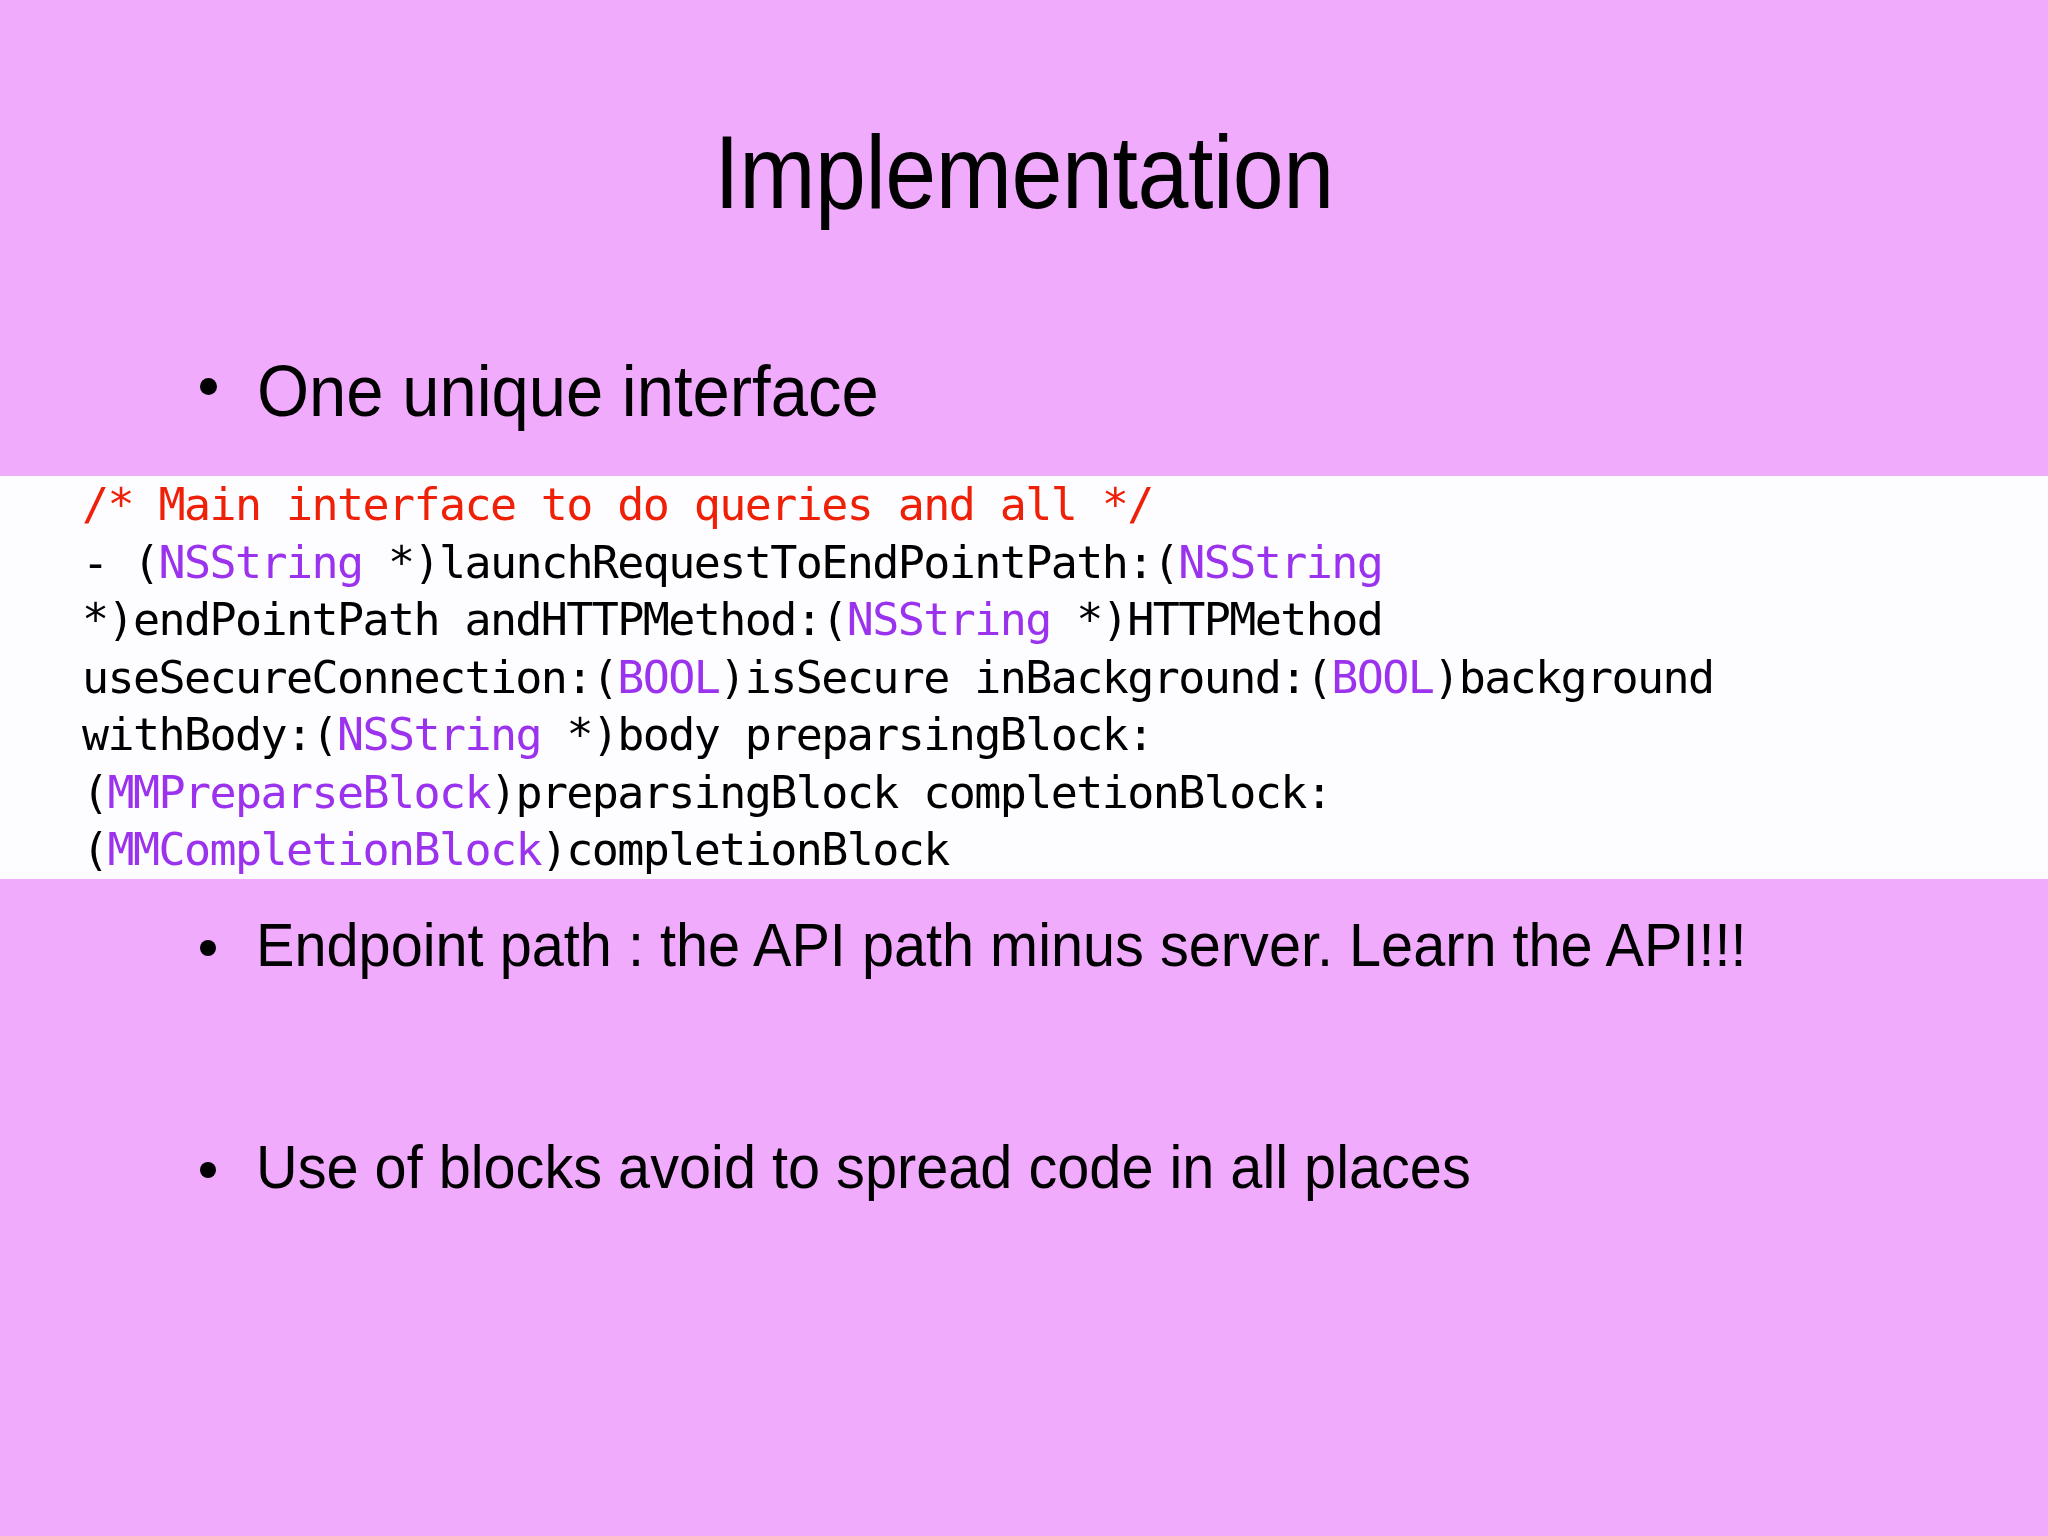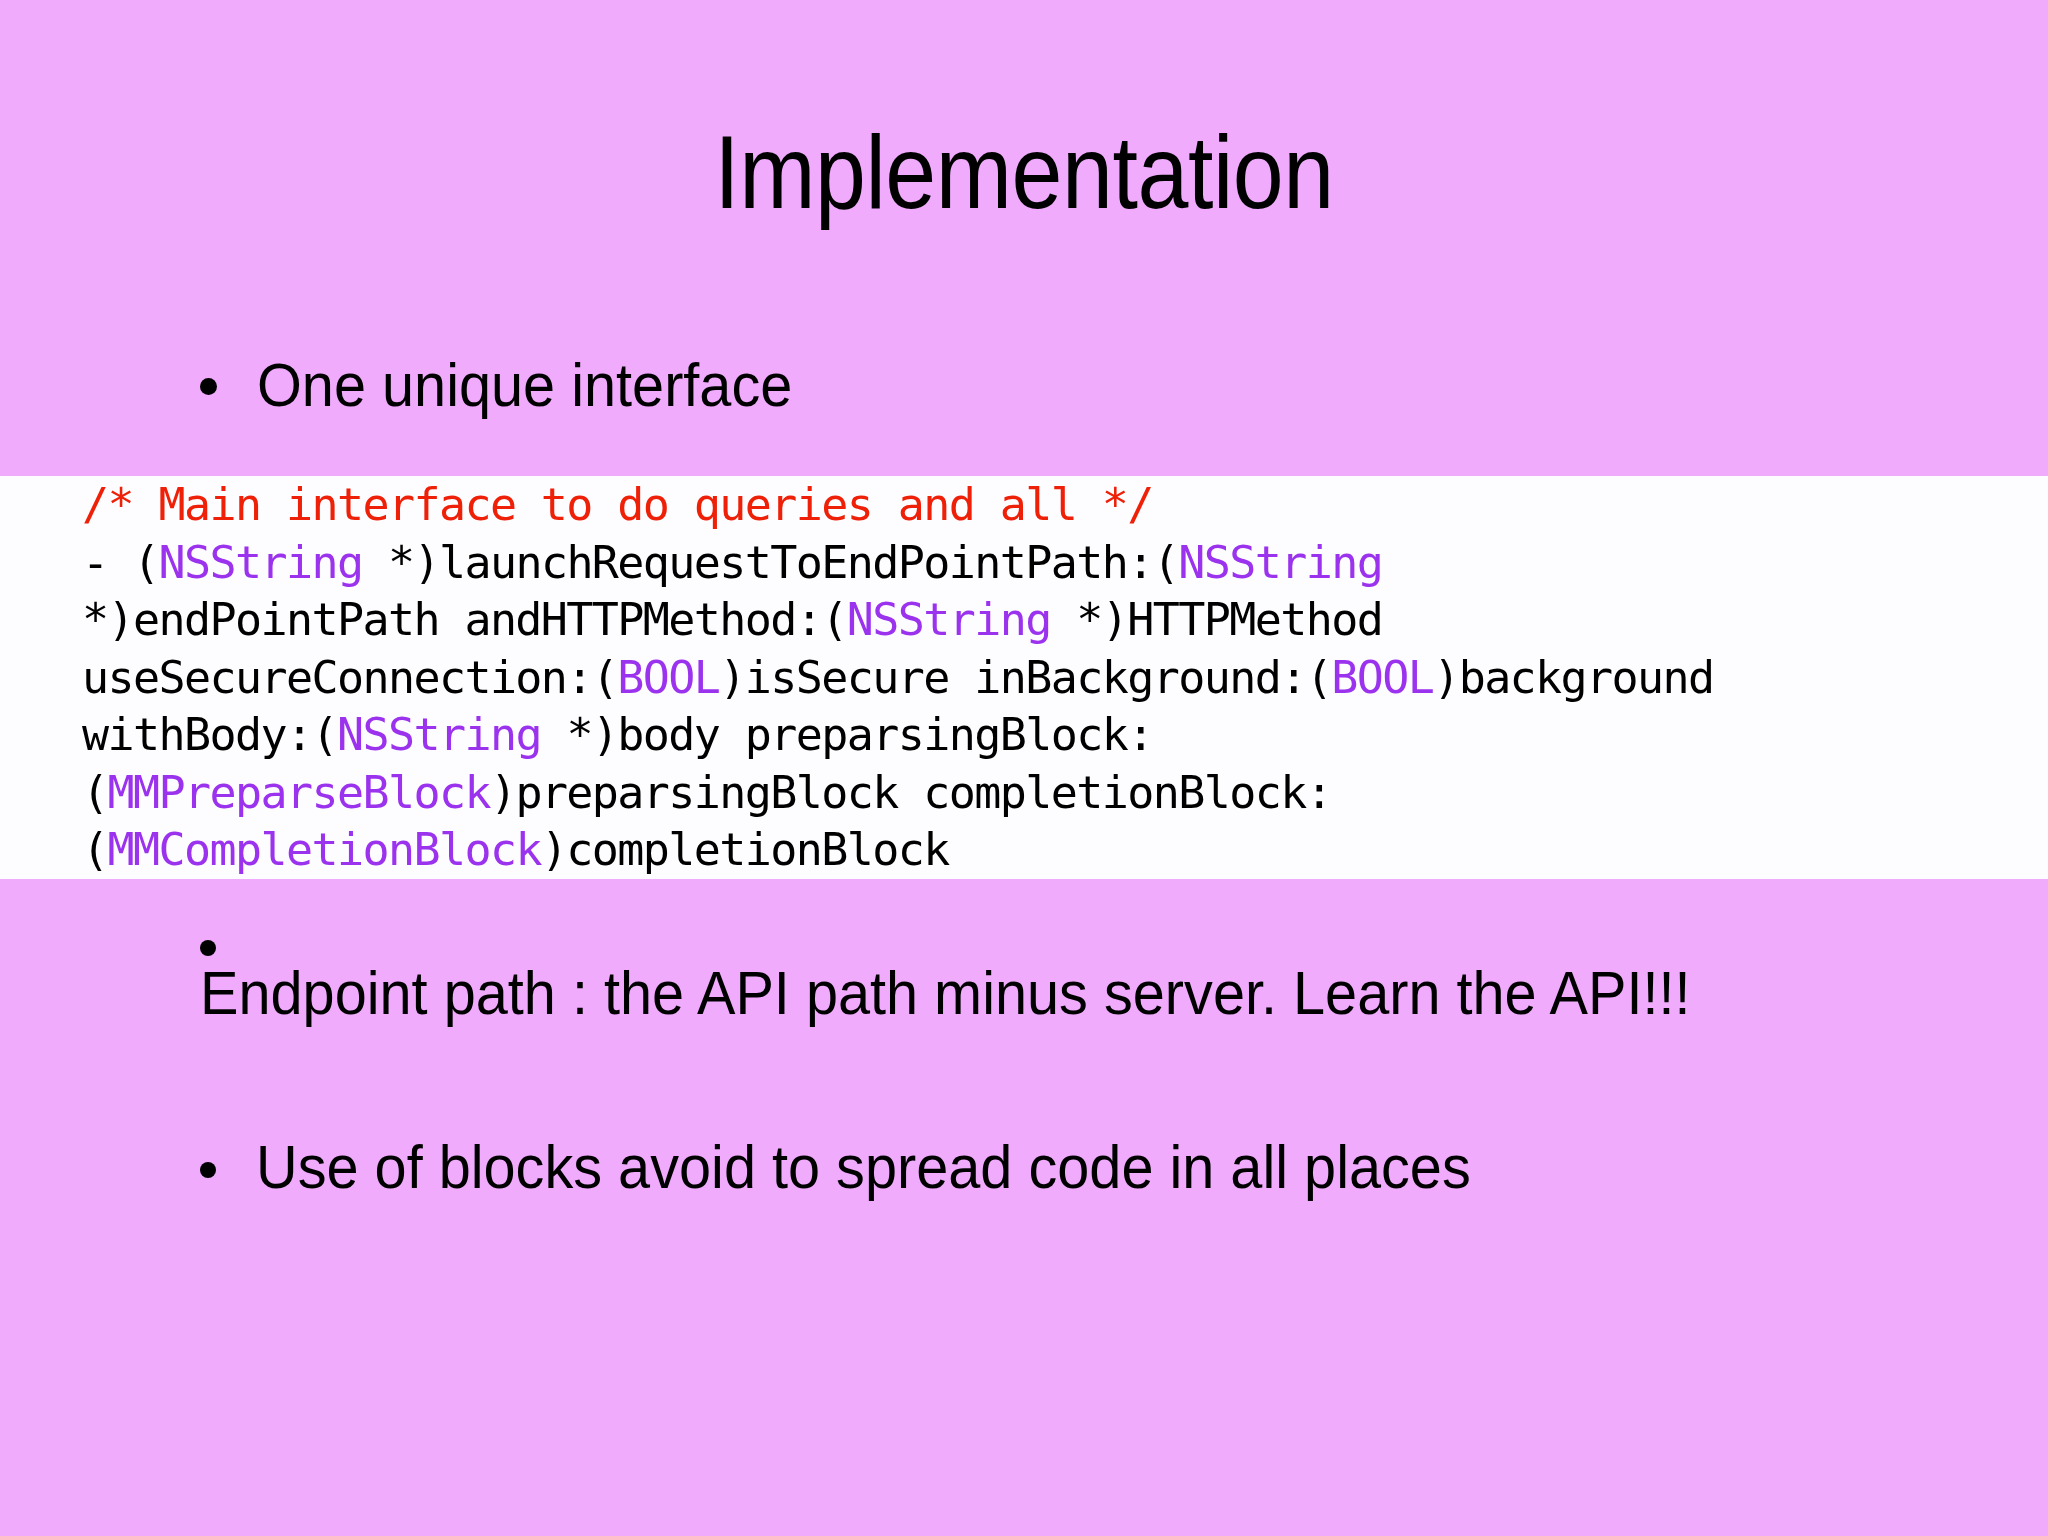--- a/index.html
+++ b/index.html
@@ -61,30 +61,29 @@
     flex: 1 1 auto;
     line-height: 1.20;
     transform: scaleX(0.93);
     transform-origin: left top;
   }
 
   #bullet-one {
     top: 348px;
     left: 200px;
     width: 1700px;
-    font-size: 62px;
+    font-size: 72px;
   }
   #bullet-one .bullet-dot { margin-top: 30px; width: 17px; height: 17px; }
 
   #bullet-two {
     top: 908px;
     left: 200px;
     width: 1700px;
     font-size: 62px;
-    flex-direction: column;
   }
   #bullet-two .bullet-dot { margin-top: 32px; }
 
   #bullet-three {
     top: 1130px;
     left: 200px;
     width: 1760px;
     font-size: 62px;
   }
   #bullet-three .bullet-dot { margin-top: 32px; }

